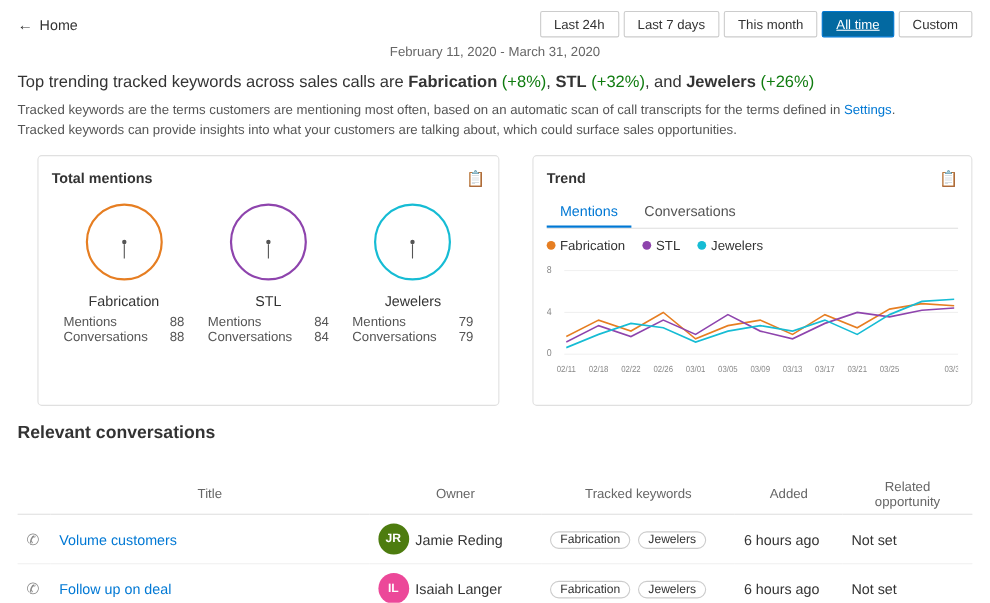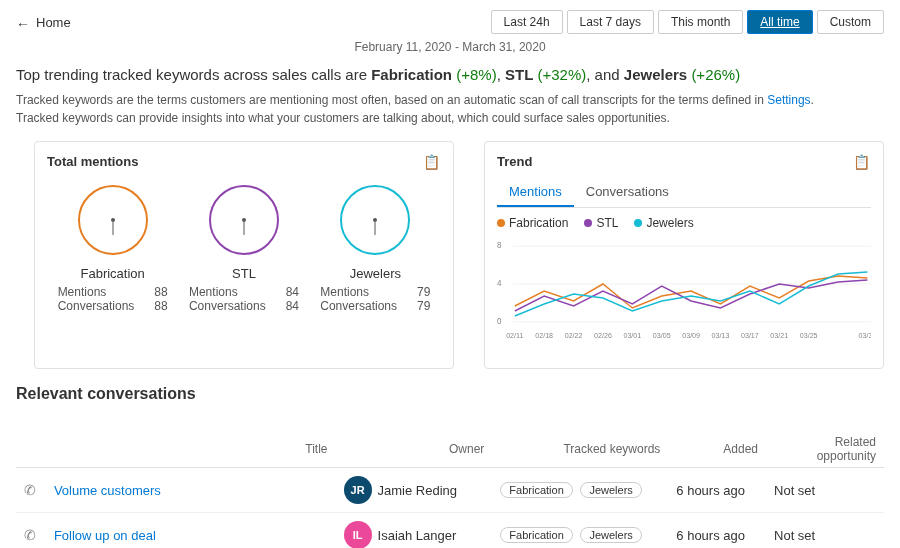--- a/index.html
+++ b/index.html
@@ -50,27 +50,27 @@
     .legend-item { display: flex; align-items: center; gap: 4px; }
     .legend-dot { width: 8px; height: 8px; border-radius: 50%; }
 
     
     .chart-area { position: relative; height: 120px; }
 
     
     .conversations { padding: 8px 16px 0; }
     .conv-title { font-size: 16px; font-weight: 600; margin-bottom: 28px; }
     .conv-table { width: 100%; border-collapse: collapse; }
-    .conv-table th { text-align: right; font-size: 12px; color: #666; font-weight: 400; padding: 4px 8px; border-bottom: 1px solid #e0e0e0; }
+    .conv-table th { text-align: center; font-size: 12px; color: #666; font-weight: 400; padding: 4px 8px; border-bottom: 1px solid #e0e0e0; }
     .conv-table td { padding: 8px 8px; font-size: 13px; border-bottom: 1px solid #f0f0f0; vertical-align: middle; }
     .conv-table tr:last-child td { border-bottom: none; }
 
     .phone-icon { color: #888; font-size: 14px; }
     .avatar { width: 28px; height: 28px; border-radius: 50%; display: inline-flex; align-items: center; justify-content: center; font-size: 11px; font-weight: 600; color: #fff; margin-right: 6px; }
-    .av-jr { background: #0c4a6e; }
+    .av-jr { background: #4d7c0f; }
     .av-il { background: #ec4899; }
     .owner-cell { display: flex; align-items: center; }
     .tag { display: inline-block; border: 1px solid #ccc; border-radius: 12px; padding: 1px 8px; font-size: 11px; color: #333; margin-right: 4px; }
     .col-title { width: 300px; }
     .col-owner { width: 160px; }
     .col-keywords { width: 180px; }
     .col-added { width: 100px; }
     .col-opp { width: 120px; }
   </style>
 </head>

